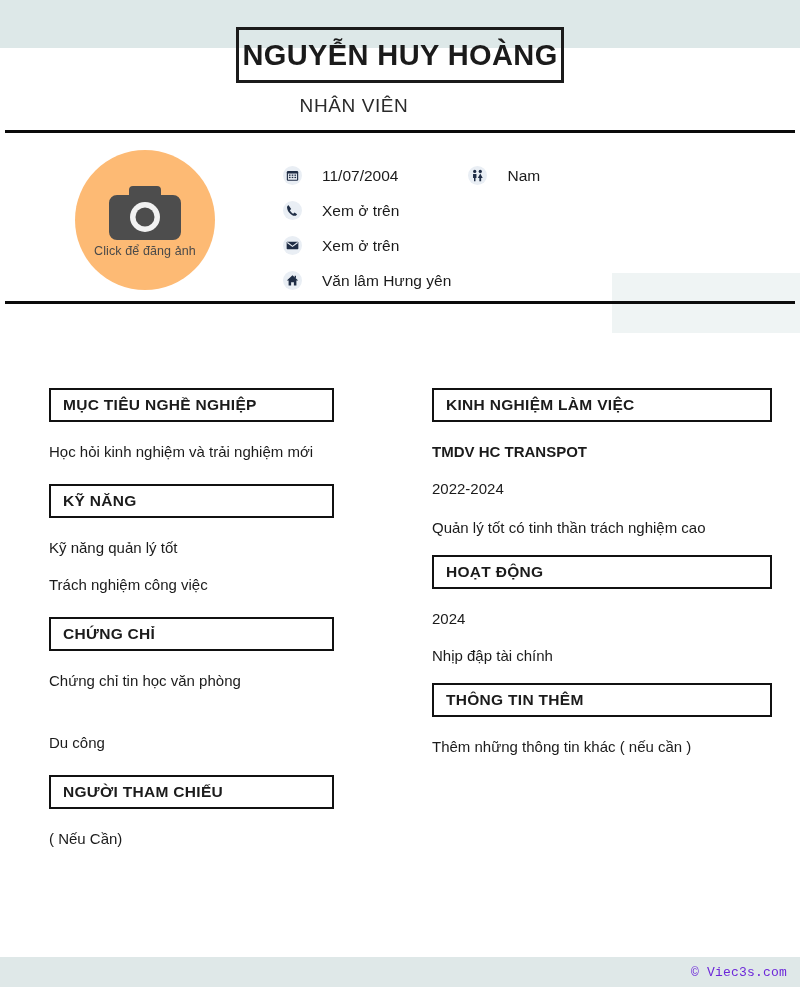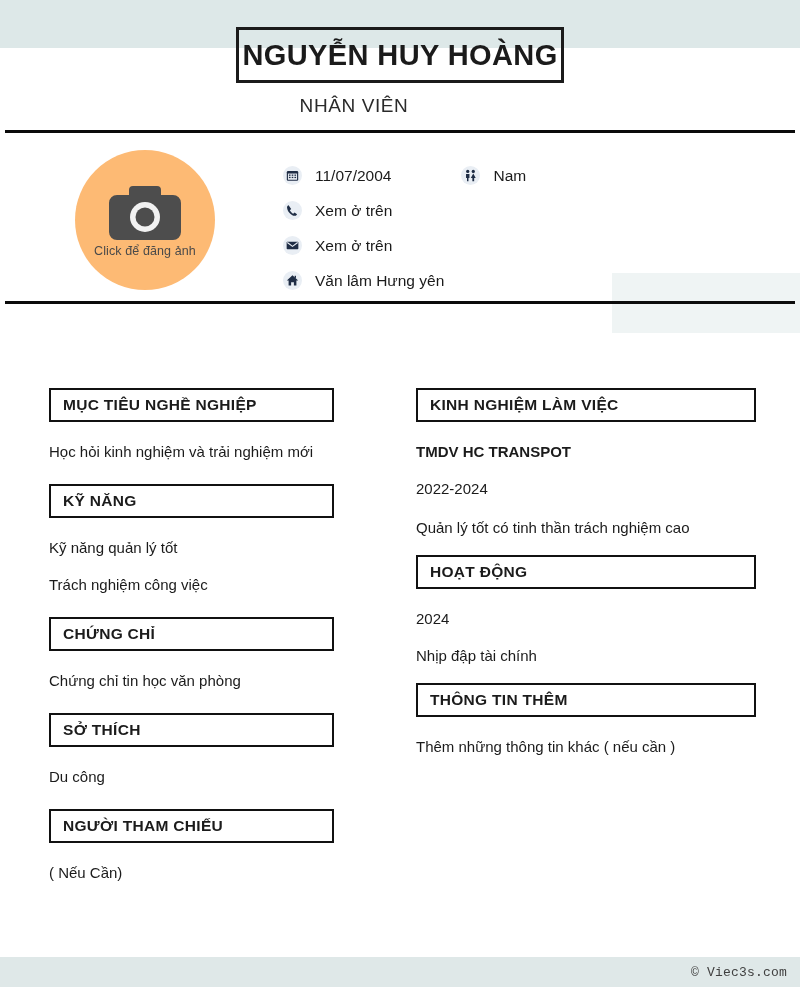--- a/index.html
+++ b/index.html
@@ -102,21 +102,21 @@
     width: 320px;
   }
   .contact-row {
     display: flex;
     align-items: center;
     height: 35px;
   }
   .c-item {
     display: flex;
     align-items: center;
-    gap: 13px;
+    gap: 20px;
   }
   .c-item.second { margin-left: 70px; }
   .ci {
     width: 19px; height: 19px;
     border-radius: 50%;
     background: #e9eef4;
     display: flex;
     align-items: center;
     justify-content: center;
     flex: none;
@@ -129,21 +129,21 @@
   }
 
   
   .col-left {
     position: absolute;
     left: 49px; top: 388px;
     width: 285px;
   }
   .col-right {
     position: absolute;
-    left: 416px; top: 388px;
+    left: 432px; top: 388px;
     width: 340px;
   }
 
   .sec-head {
     border: 2px solid #111111;
     box-sizing: border-box;
     height: 34px;
     display: flex;
     align-items: center;
     padding-left: 12px;
@@ -177,21 +177,21 @@
     background: #dfe8e8;
     display: flex;
     align-items: center;
     justify-content: flex-end;
     padding-right: 13px;
     box-sizing: border-box;
   }
   .footer span {
     font-family: "Liberation Mono", monospace;
     font-size: 13px;
-    color: #404040;
+    color: #6d28d9;
     letter-spacing: 0.2px;
   }
 </style>
 </head>
 <body>
 
 <div class="top-band"></div>
 
 <div class="name-box">
   <span>NGUYỄN HUY HOÀNG</span>
@@ -304,23 +304,20 @@
   <div class="gap-section"></div>
 
   <div class="sec-head">
     <span>CHỨNG CHỈ</span>
   </div>
   <div class="gap-after-head"></div>
   <div class="body-text">Chứng chỉ tin học văn phòng</div>
 
   <div class="gap-section"></div>
 
-  <div class="sec-head">
-    <span>SỞ THÍCH</span>
-  </div>
   <div class="gap-after-head"></div>
   <div class="body-text">Du công</div>
 
   <div class="gap-section"></div>
 
   <div class="sec-head">
     <span>NGƯỜI THAM CHIẾU</span>
   </div>
   <div class="gap-after-head"></div>
   <div class="body-text">( Nếu Cần)</div>

